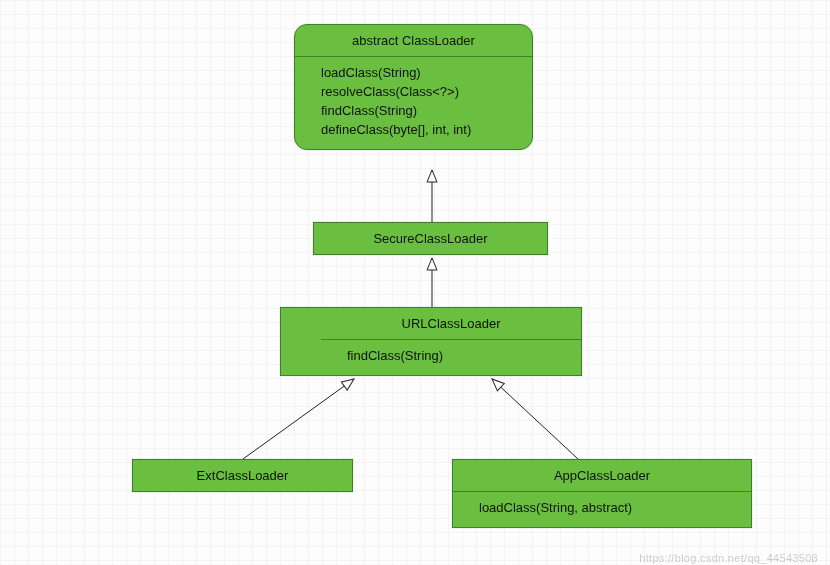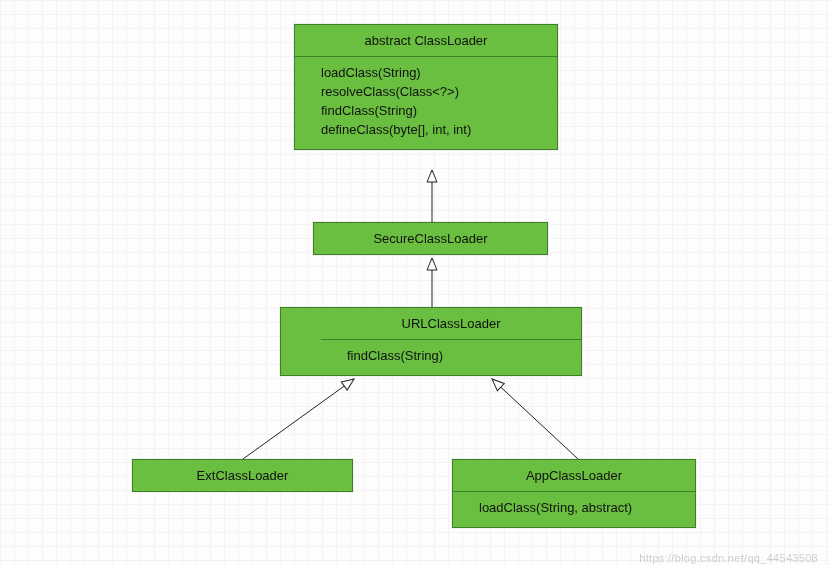--- a/index.html
+++ b/index.html
@@ -49,21 +49,21 @@
     bottom: 1px;
     font-size: 11px;
     color: rgba(0,0,0,0.20);
     letter-spacing: 0.3px;
     pointer-events: none;
   }
 </style>
 </head>
 <body>
 
-<div class="uml-class" style="left:294px; top:24px; width:264px;">
+<div class="uml-class" style="left:294px; top:24px; width:239px;border-radius:13px;">
   <div class="uml-title">abstract ClassLoader</div>
   <div class="uml-methods">
     <div>loadClass(String)</div>
     <div>resolveClass(Class&lt;?&gt;)</div>
     <div>findClass(String)</div>
     <div>defineClass(byte[], int, int)</div>
   </div>
 </div>
 
 <div class="uml-class" style="left:313px; top:222px; width:235px;">
@@ -74,21 +74,21 @@
   <div class="uml-title">URLClassLoader</div>
   <div class="uml-methods">
     <div>findClass(String)</div>
   </div>
 </div>
 
 <div class="uml-class" style="left:132px; top:459px; width:221px;">
   <div class="uml-title">ExtClassLoader</div>
 </div>
 
-<div class="uml-class" style="left:452px; top:459px; width:244px;">
+<div class="uml-class" style="left:452px; top:459px; width:300px;">
   <div class="uml-title">AppClassLoader</div>
   <div class="uml-methods">
     <div>loadClass(String, abstract)</div>
   </div>
 </div>
 
 <svg class="edge-layer" viewBox="0 0 830 565">
   <defs>
     <marker id="gen" markerWidth="14" markerHeight="12" refX="13" refY="6" orient="auto" markerUnits="userSpaceOnUse">
       <path d="M1,1 L13,6 L1,11 Z" fill="#fdfdfd" stroke="#222" stroke-width="1"></path>

